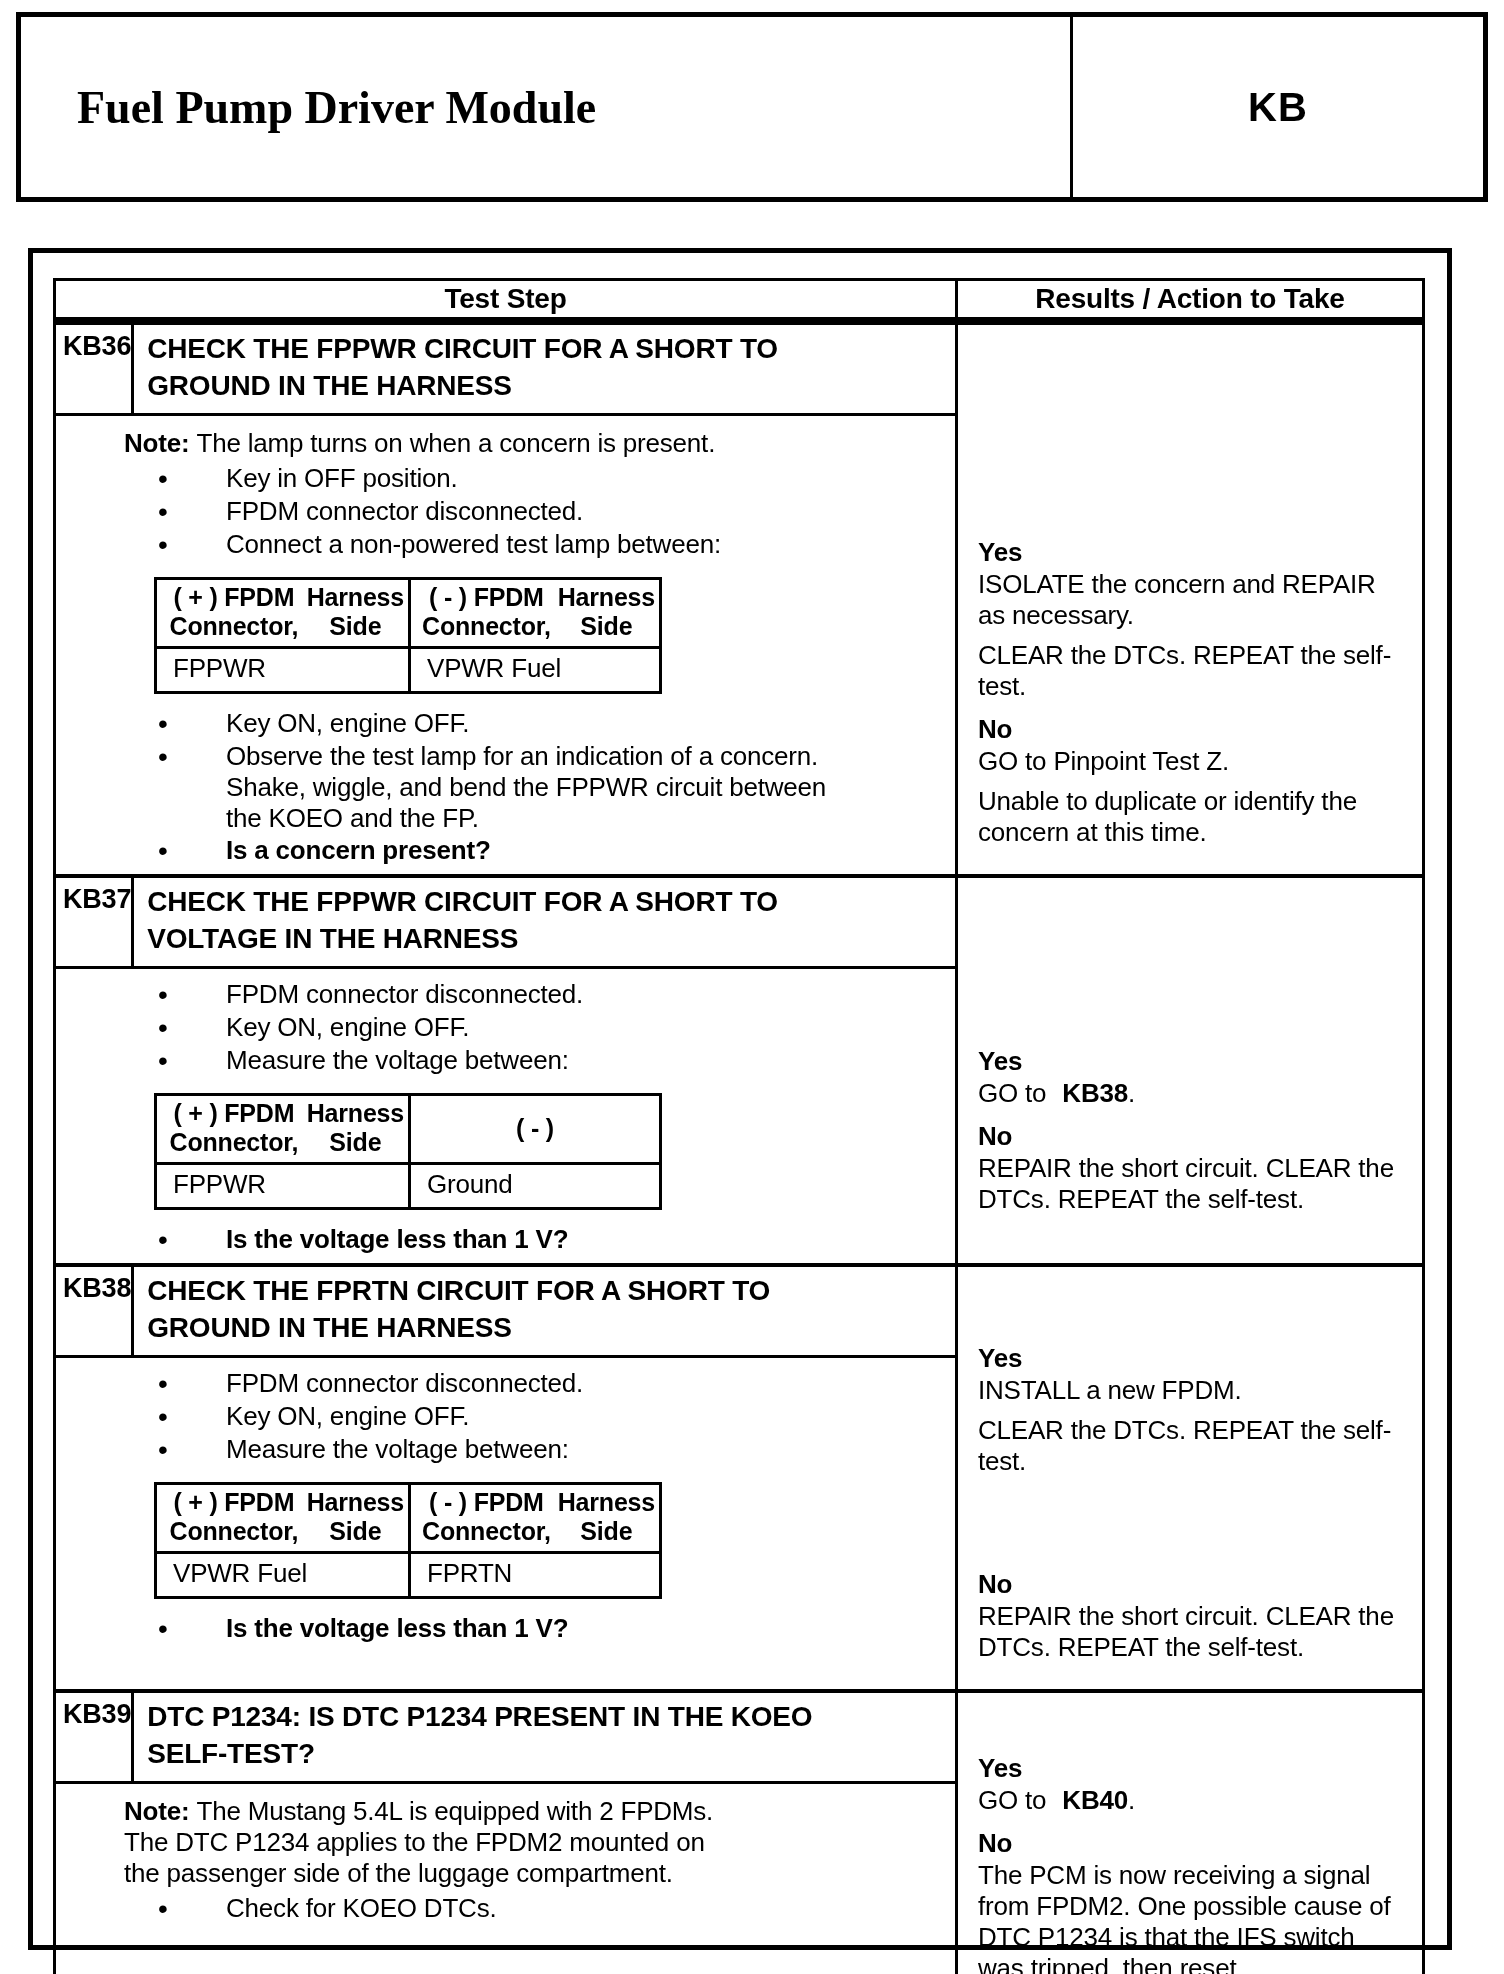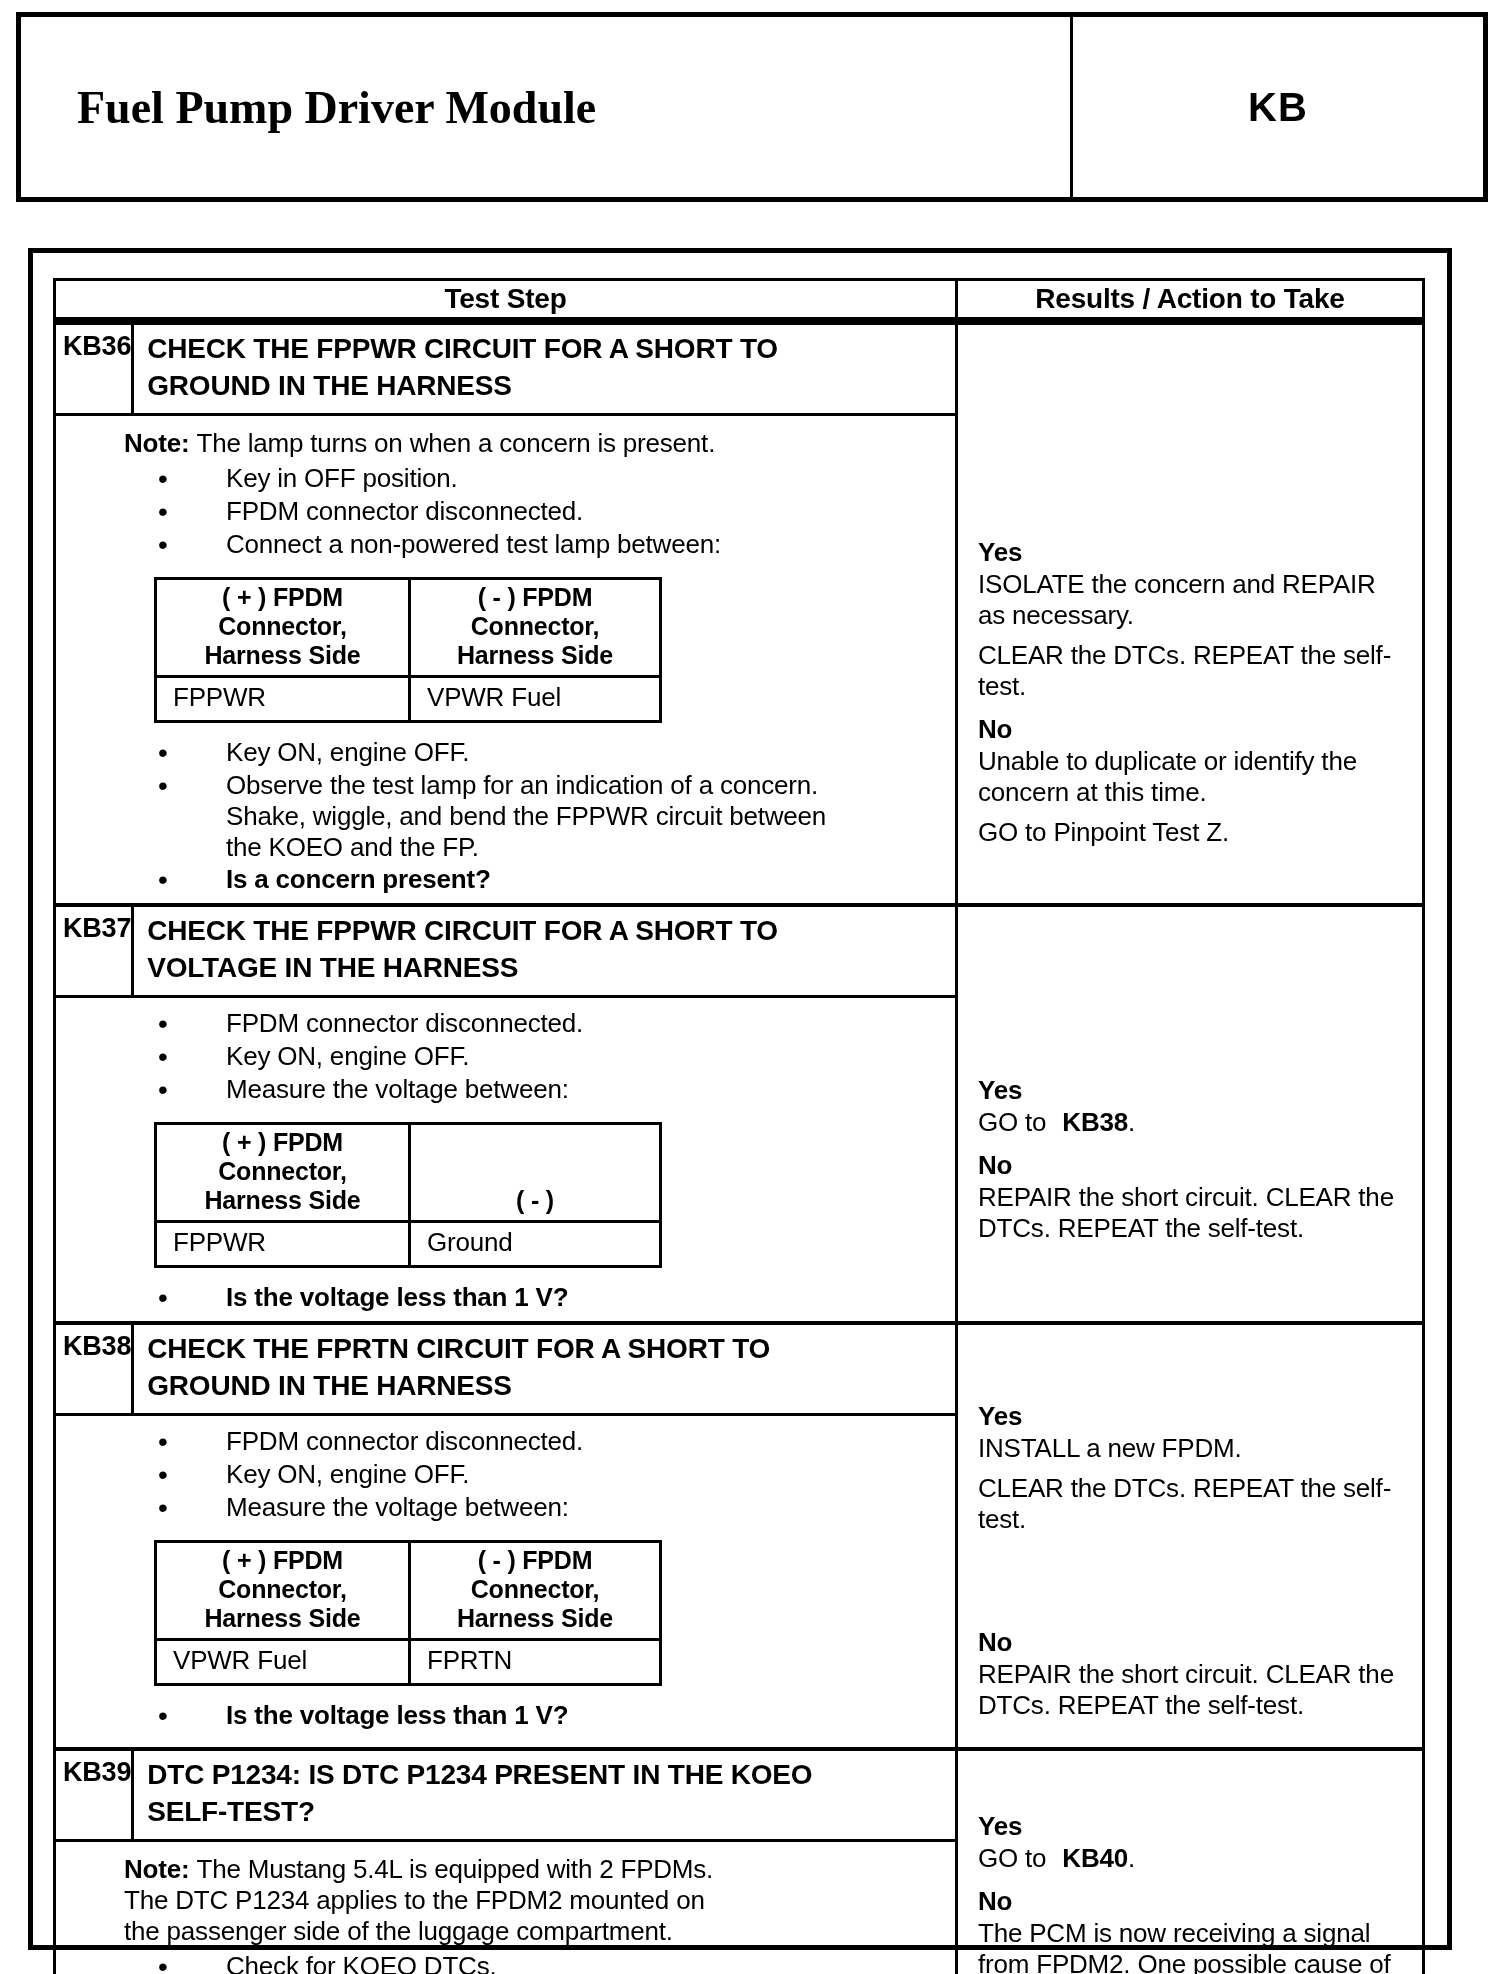--- a/index.html
+++ b/index.html
@@ -68,22 +68,22 @@
   .bullet { display:flex; margin:1px 0;gap:32px; }
   .bullet .dot { flex:0 0 70px; padding-left:34px; }
   .bullet .dot::before { content:"\2022"; font-size:28px; }
   .bullet .txt { max-width:620px; }
   .bullet.q .txt { font-weight:bold; }
 
   
   .subtable { width:508px; margin:16px 0 14px 30px; border:3px solid #000; }
   .subtable .hrow { display:flex; border-bottom:3px solid #000; }
   .subtable .hcell {
-    flex:1 1 50%; min-height:62px; display:flex; flex-direction:column;
-    justify-content:flex-end; align-items:center; text-align:center;
+    flex:1 1 50%; min-height:62px; display:flex; flex-direction:row;
+    justify-content:center; align-items:center; text-align:center;
     font-weight:bold; font-size:25px; line-height:29px; padding:3px 4px 5px;
   }
   .subtable .hcell + .hcell { border-left:3px solid #000; }
   .subtable .vrow { display:flex; }
   .subtable .vcell { flex:1 1 50%; font-size:26px; padding:4px 6px 7px 16px; }
   .subtable .vcell + .vcell { border-left:3px solid #000; }
 
   
   .res-label { font-weight:bold; margin-top:12px; }
   .res-line  { max-width:420px; margin-top:1px; margin-bottom:9px; }
@@ -170,22 +170,22 @@
             <span class="dot"></span>
             <span class="txt">Is a concern present?</span>
           </div>
         </div>
       </div>
       <div class="right">
         <div class="res-label">Yes</div>
         <div class="res-line">ISOLATE the concern and REPAIR as necessary.</div>
         <div class="res-line">CLEAR the DTCs. REPEAT the self-test.</div>
         <div class="res-label">No</div>
+        <div class="res-line">GO to Pinpoint Test Z.</div>
         <div class="res-line">Unable to duplicate or identify the concern at this time.</div>
-        <div class="res-line">GO to Pinpoint Test Z.</div>
       </div>
     </div>
 
     <div class="block kb37">
       <div class="left">
         <div class="titlebar">
           <div class="stepnum">KB37</div>
           <div class="steptitle">CHECK THE FPPWR CIRCUIT FOR A SHORT TO VOLTAGE IN THE HARNESS</div>
         </div>
         <div class="procedure">

